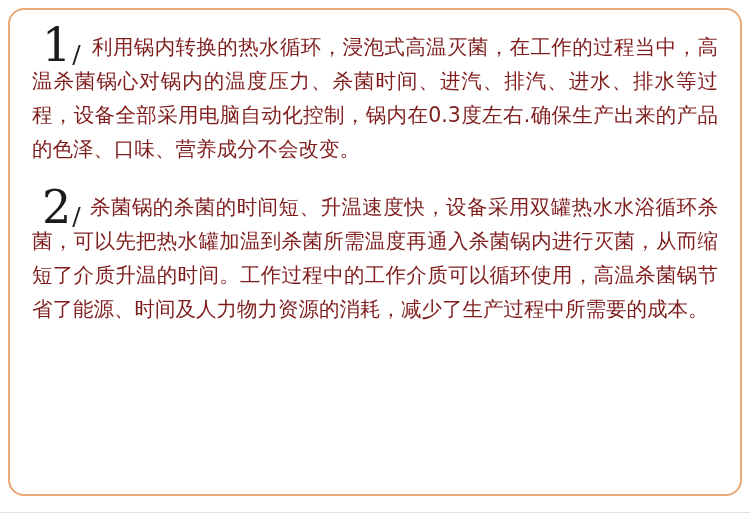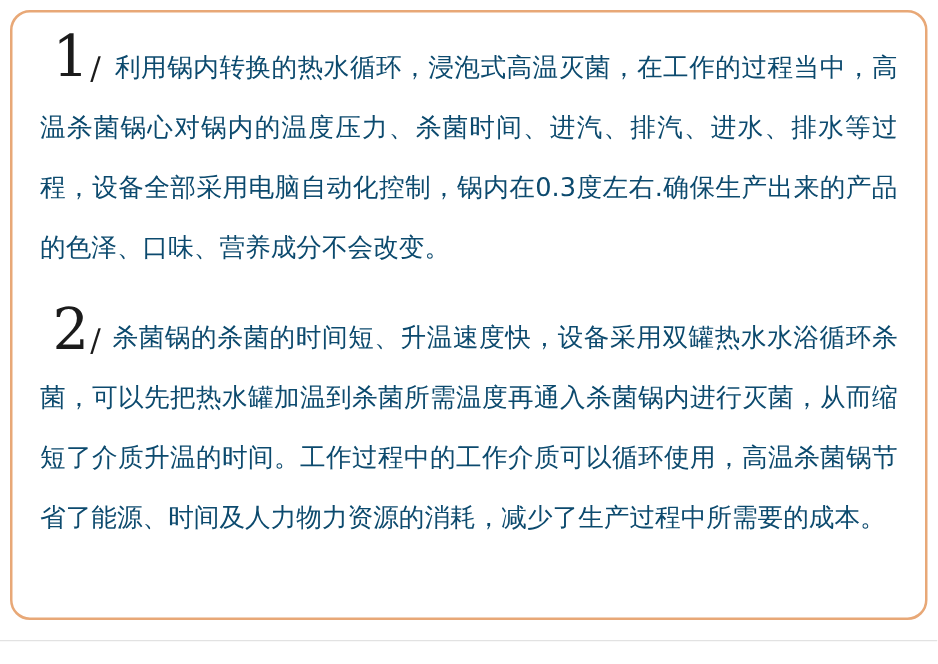--- a/index.html
+++ b/index.html
@@ -35,22 +35,22 @@
   .item {
     position: relative;
     margin-bottom: 18px;
   }
   .item:last-child {
     margin-bottom: 0;
   }
   .para {
     font-family: "DejaVu Sans", "Liberation Sans", sans-serif;
     font-size: 20.5px;
-    line-height: 48px;
-    color: #0c4a6e;
+    line-height: 34px;
+    color: #7f1d1d;
     text-align: justify;
     text-justify: inter-ideograph;
     margin: 0;
     text-indent: 60px;
   }
   .num {
     position: absolute;
     left: 10px;
     top: -8px;
     font-family: "DejaVu Serif", "Liberation Serif", serif;

